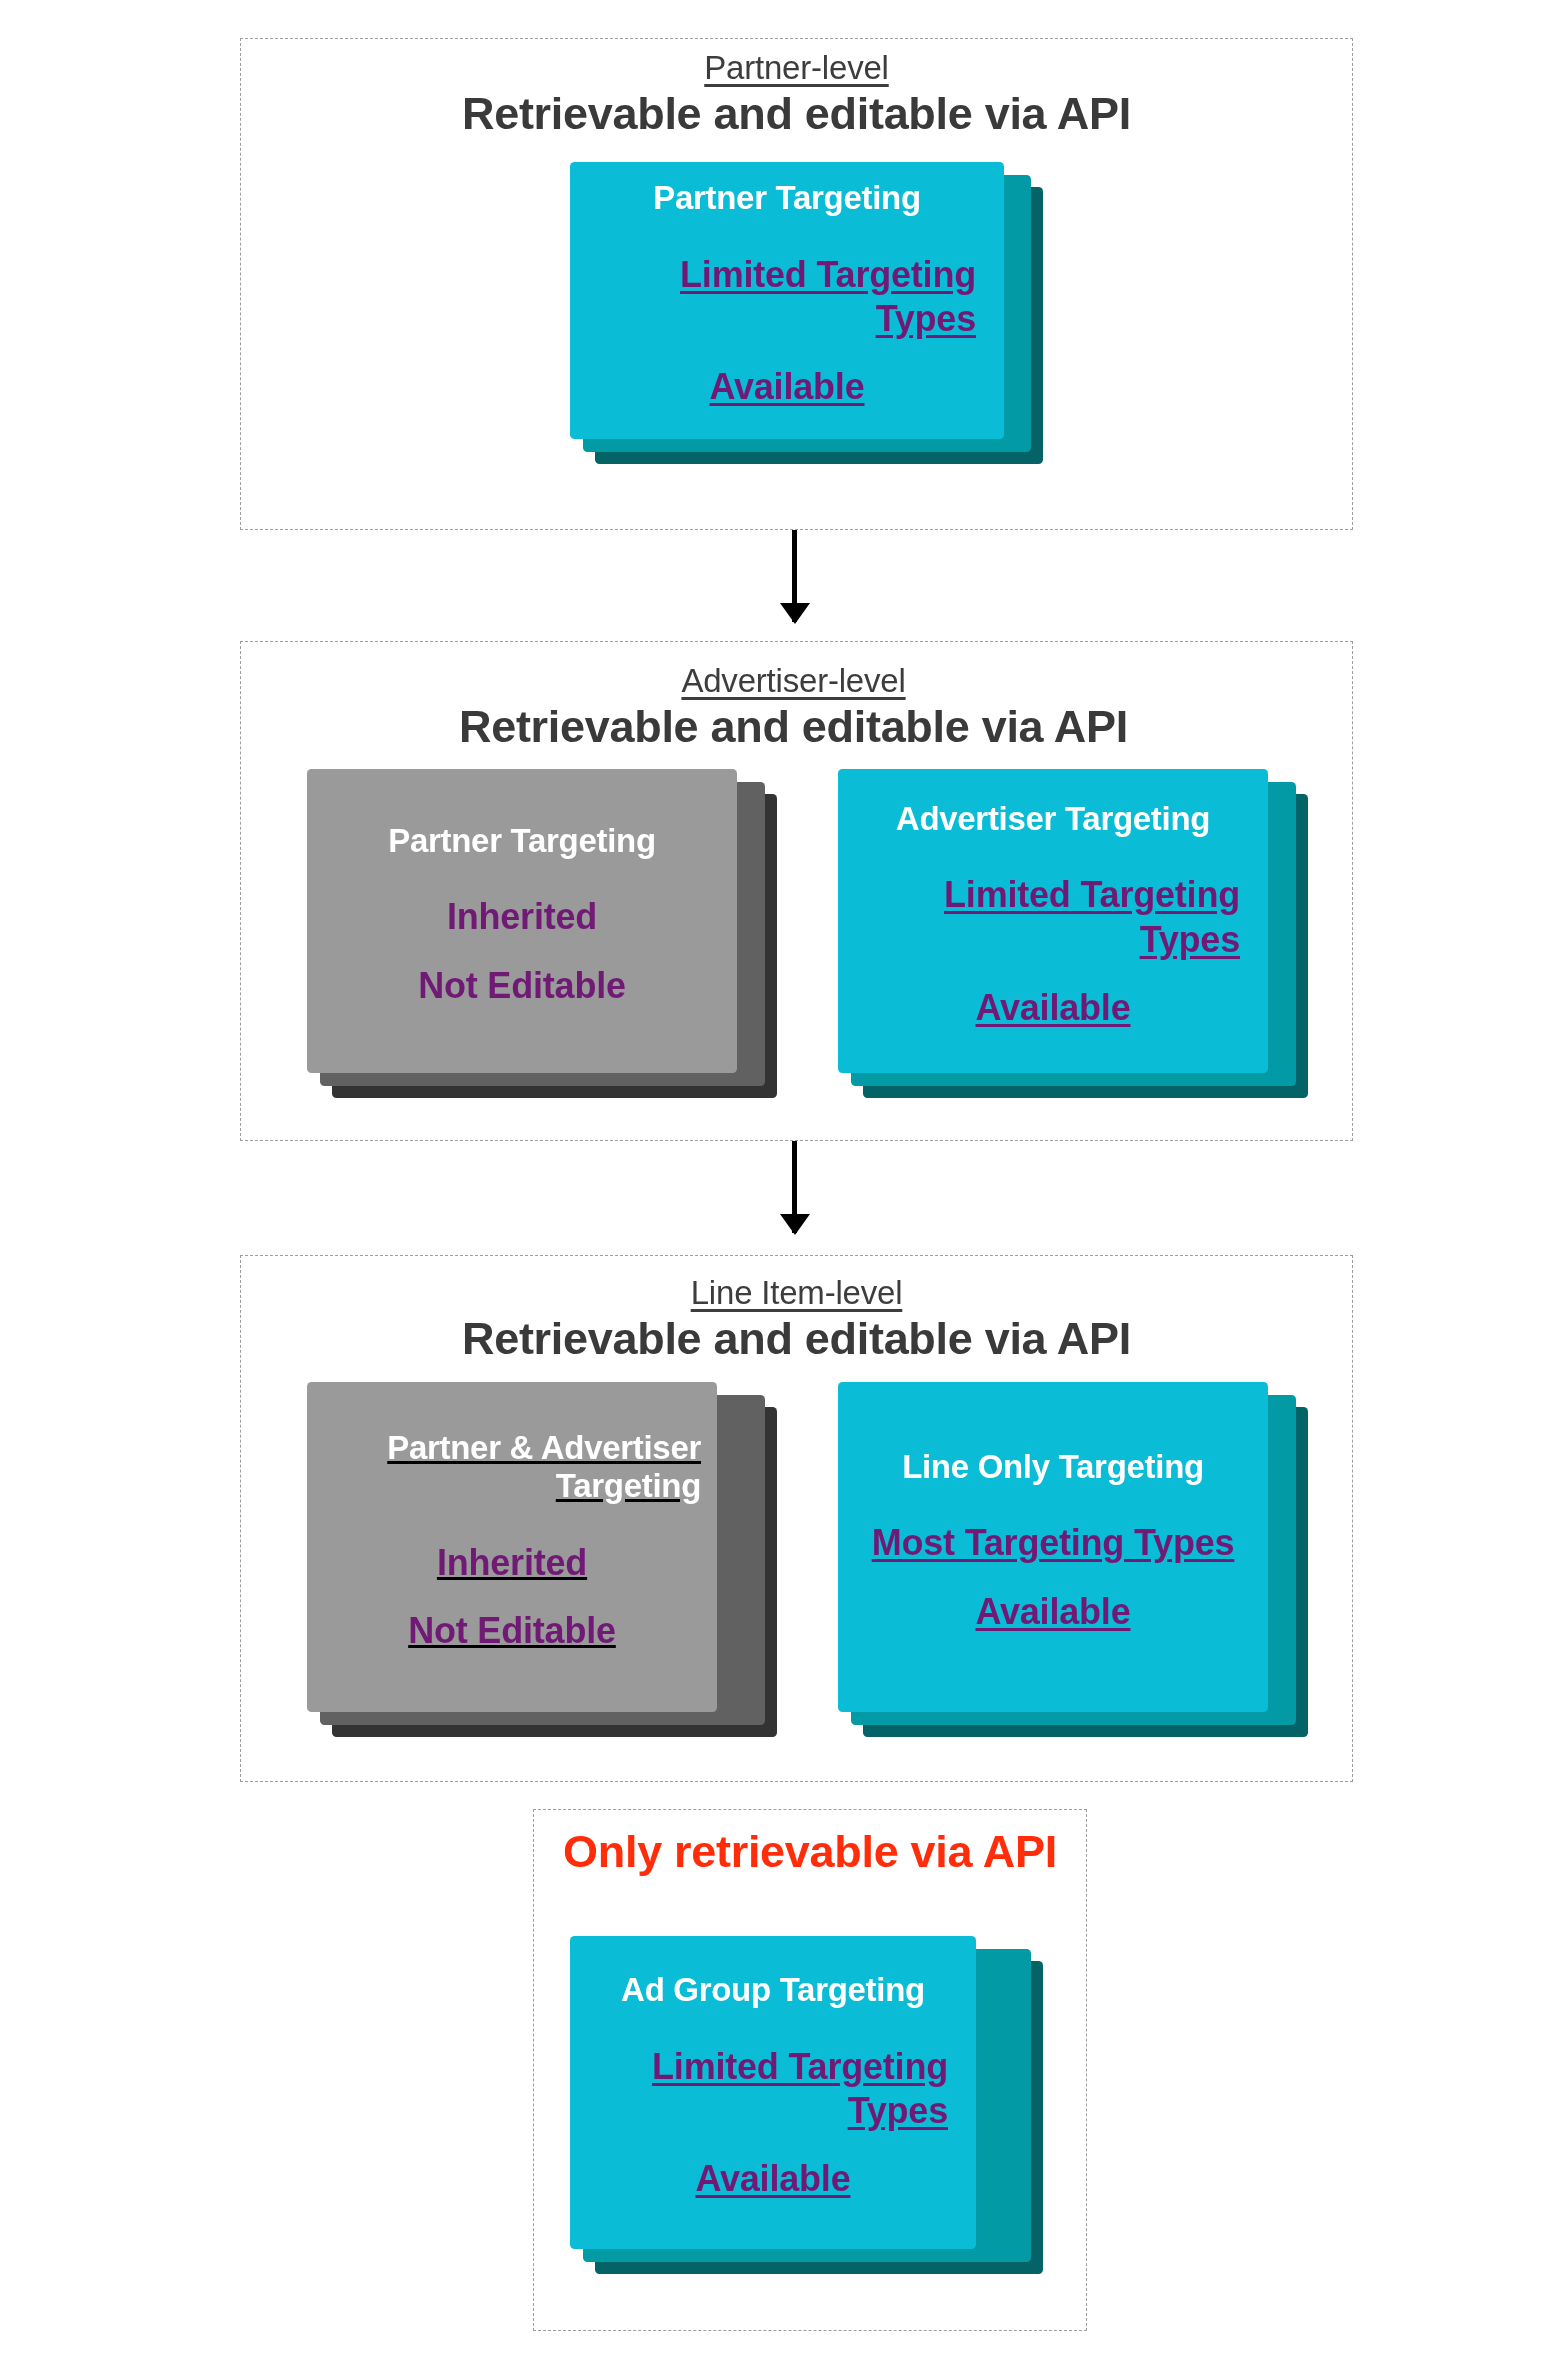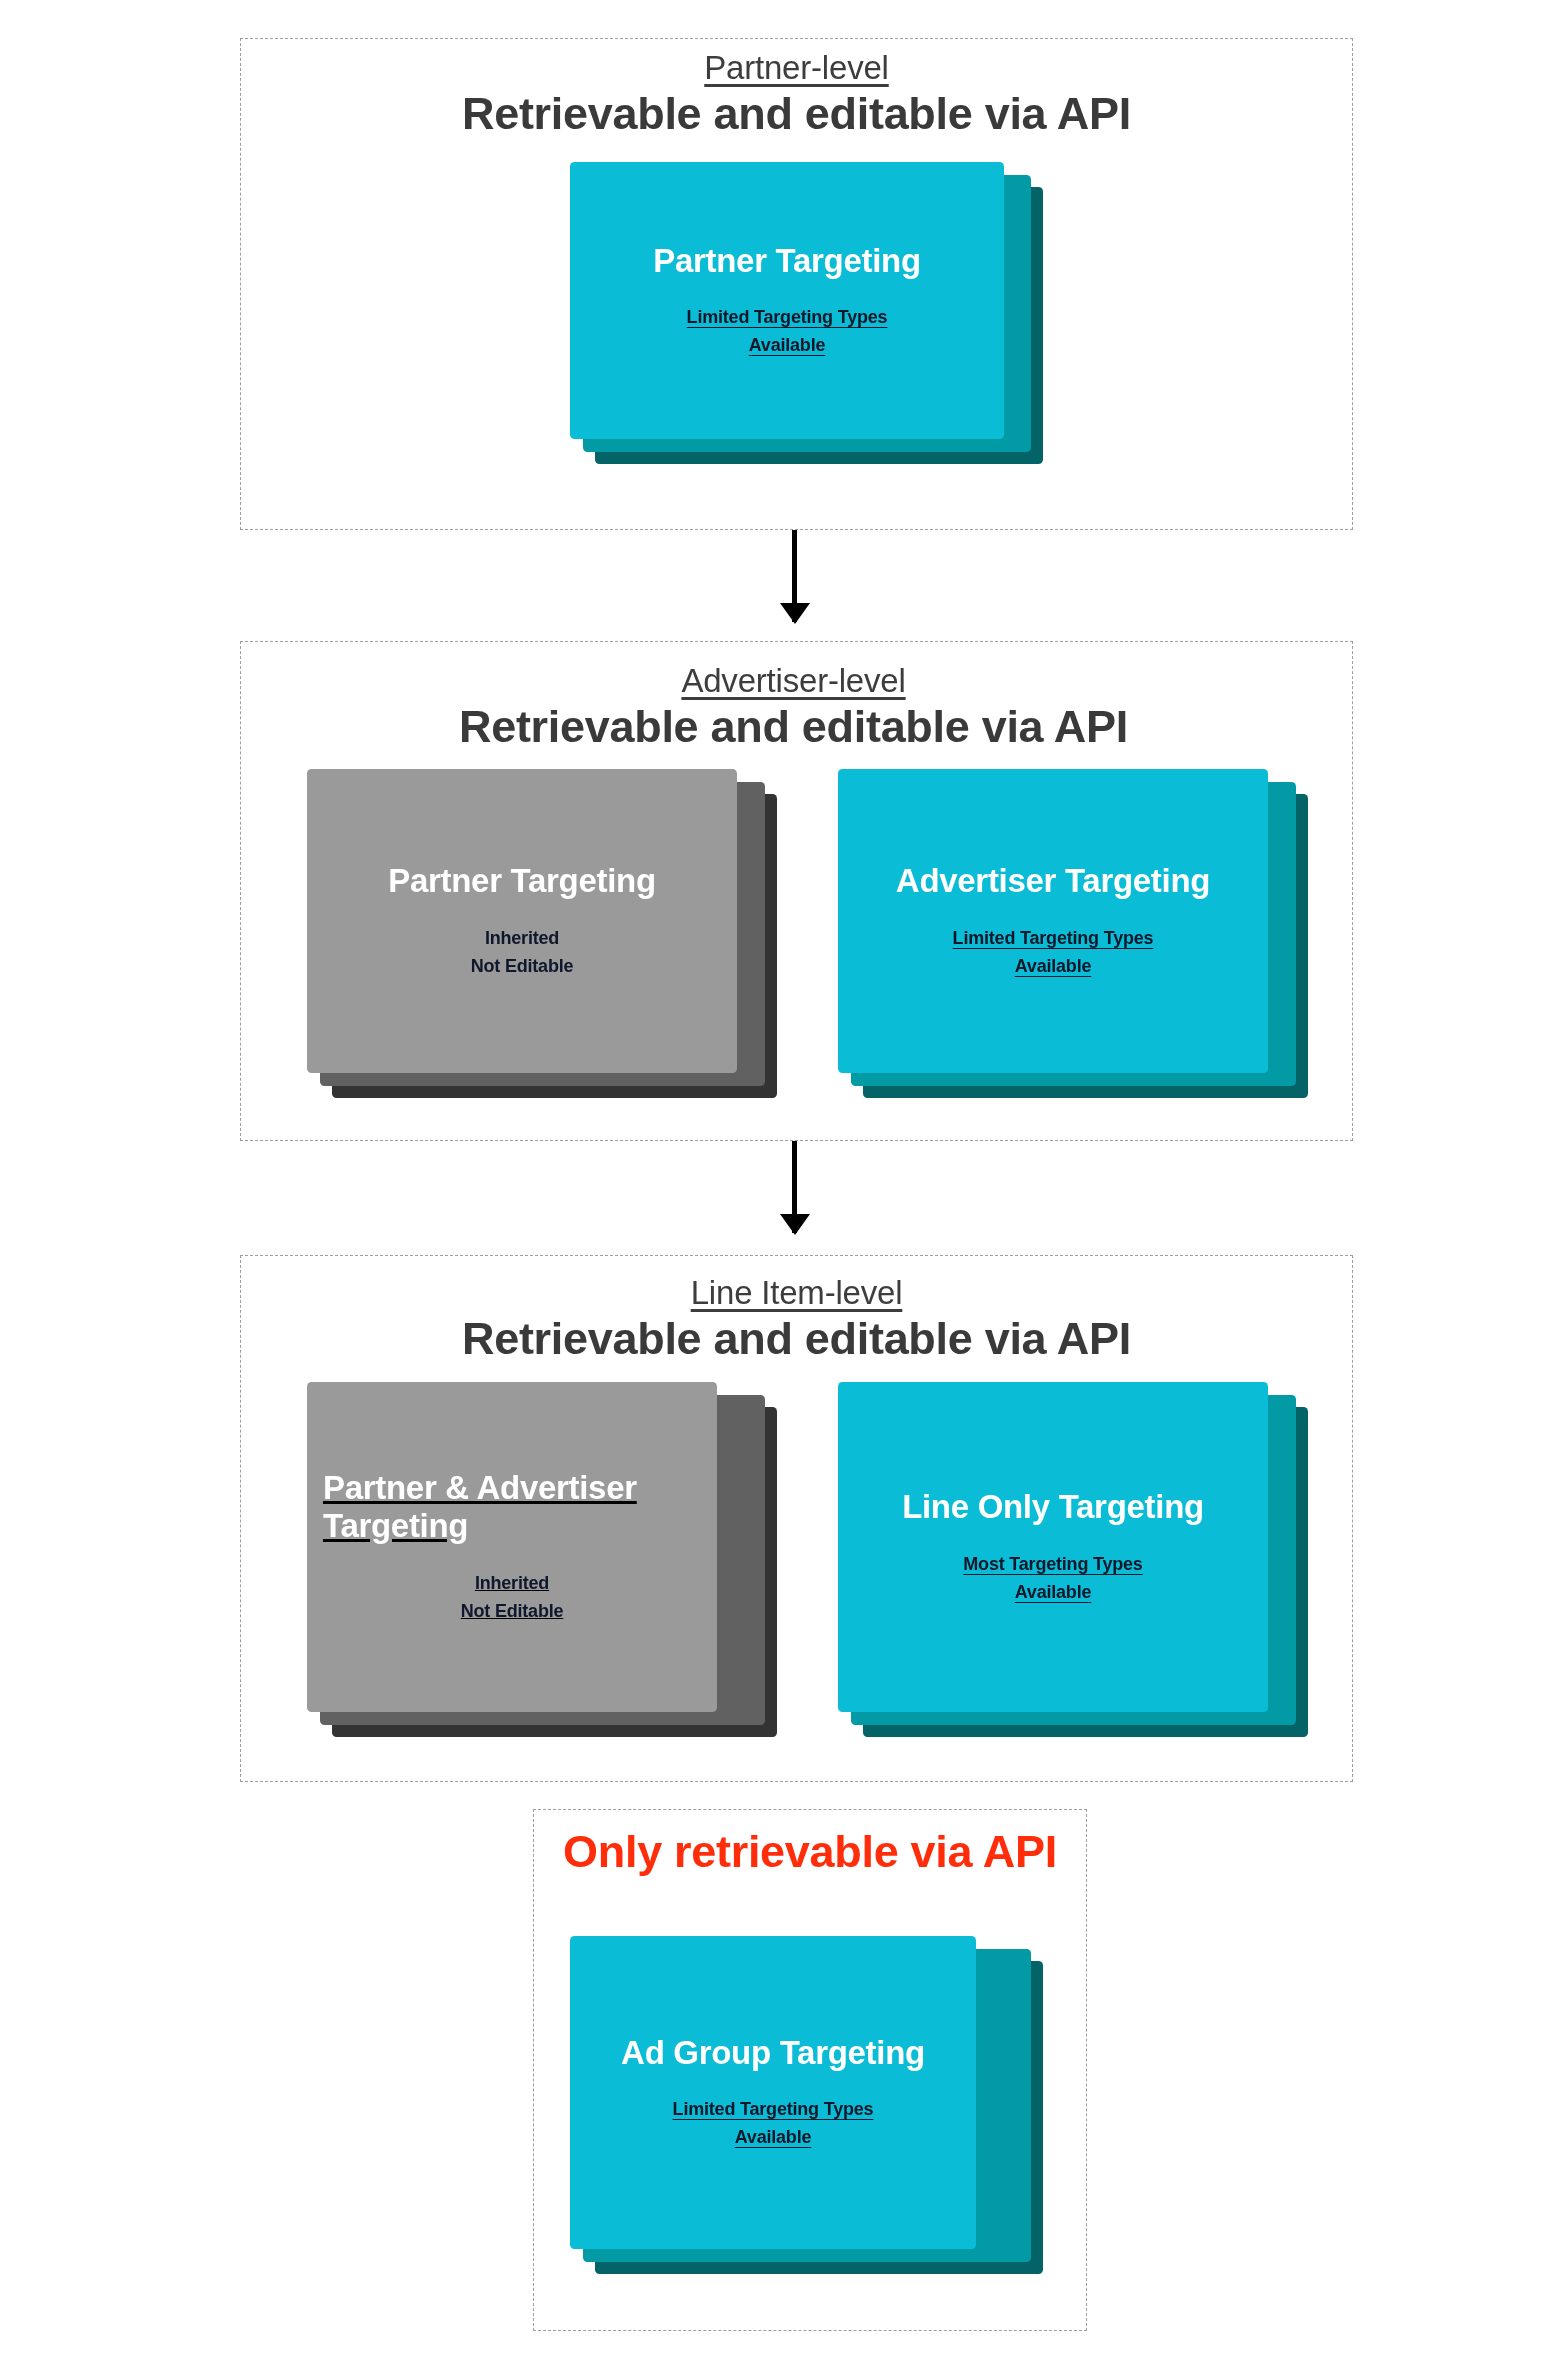--- a/index.html
+++ b/index.html
@@ -75,21 +75,21 @@
     left: 12.5px;
     top: 12.5px;
   }
   .stack .layer.front {
     left: 0;
     top: 0;
     display: flex;
     flex-direction: column;
     align-items: center;
     justify-content: center;
-    text-align: left;
+    text-align: right;
     padding: 9px 16px;
   }
 
   
   .stack.cyan .back  { background: #046367; }
   .stack.cyan .mid   { background: #029aa5; }
   .stack.cyan .front { background: #0bbcd6; }
 
   
   .stack.gray .back  { background: #333333; }
@@ -98,26 +98,26 @@
 
   .card-title {
     color: #ffffff;
     font-weight: 700;
     font-size: 33px;
     line-height: 1.16;
     letter-spacing: -0.3px;
     margin: 0 0 23px 0;
   }
   .card-sub {
-    color: #0f172a;
+    color: #701a75;
     font-weight: 700;
-    font-size: 18px;
+    font-size: 36px;
     line-height: 1.23;
     letter-spacing: -0.2px;
-    margin: 3px;
+    margin: 12px;
   }
   .card-sub.underlined {
     text-decoration: underline;
     text-underline-offset: 3.6px;
   }
 
   
   .arrow {
     position: absolute;
     width: 5.4px;

